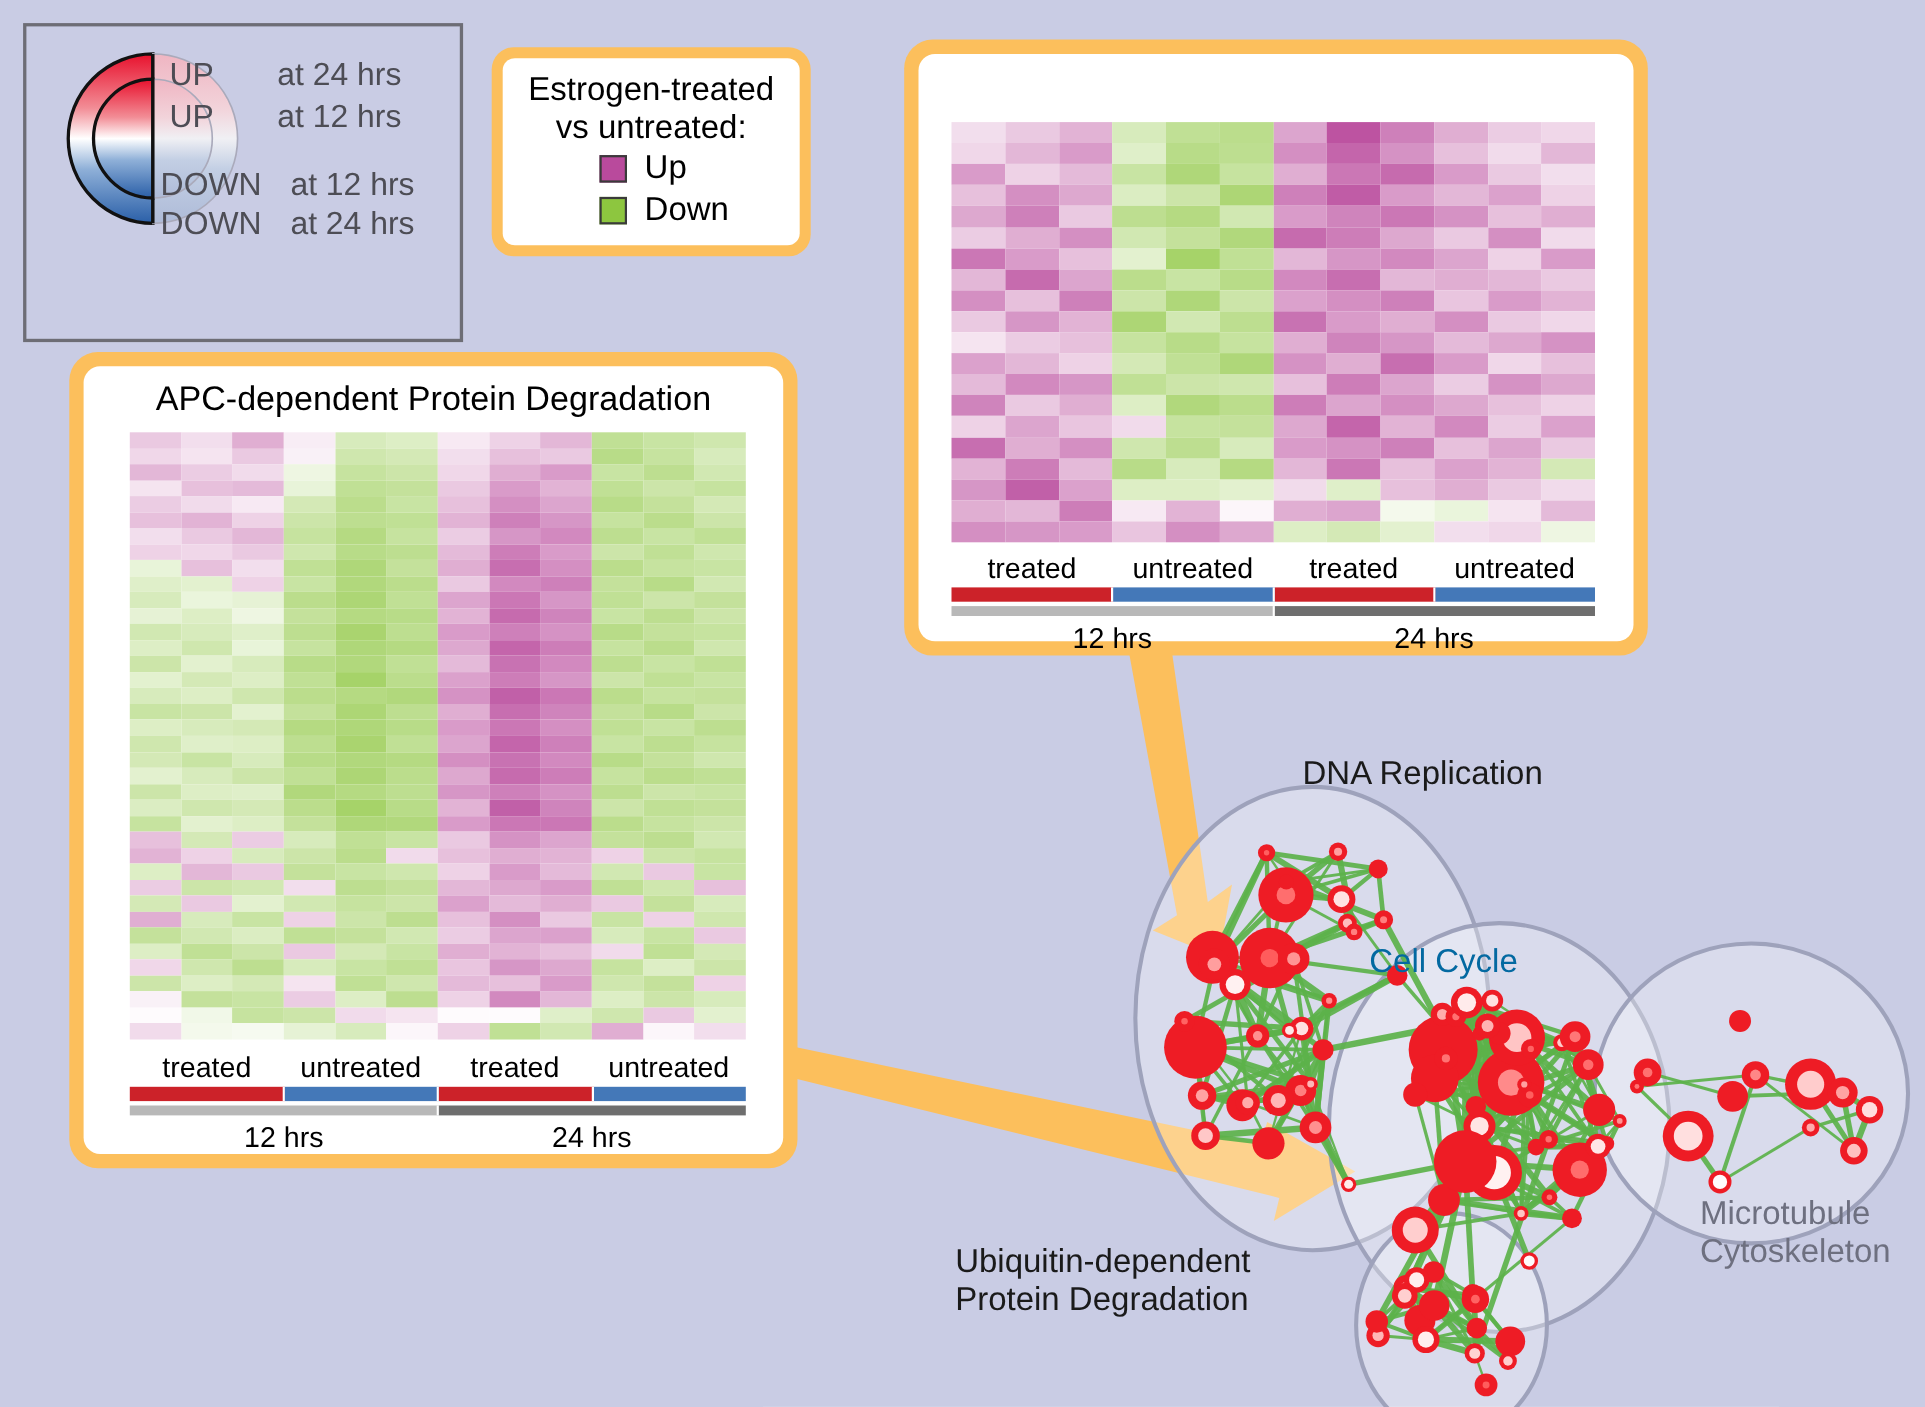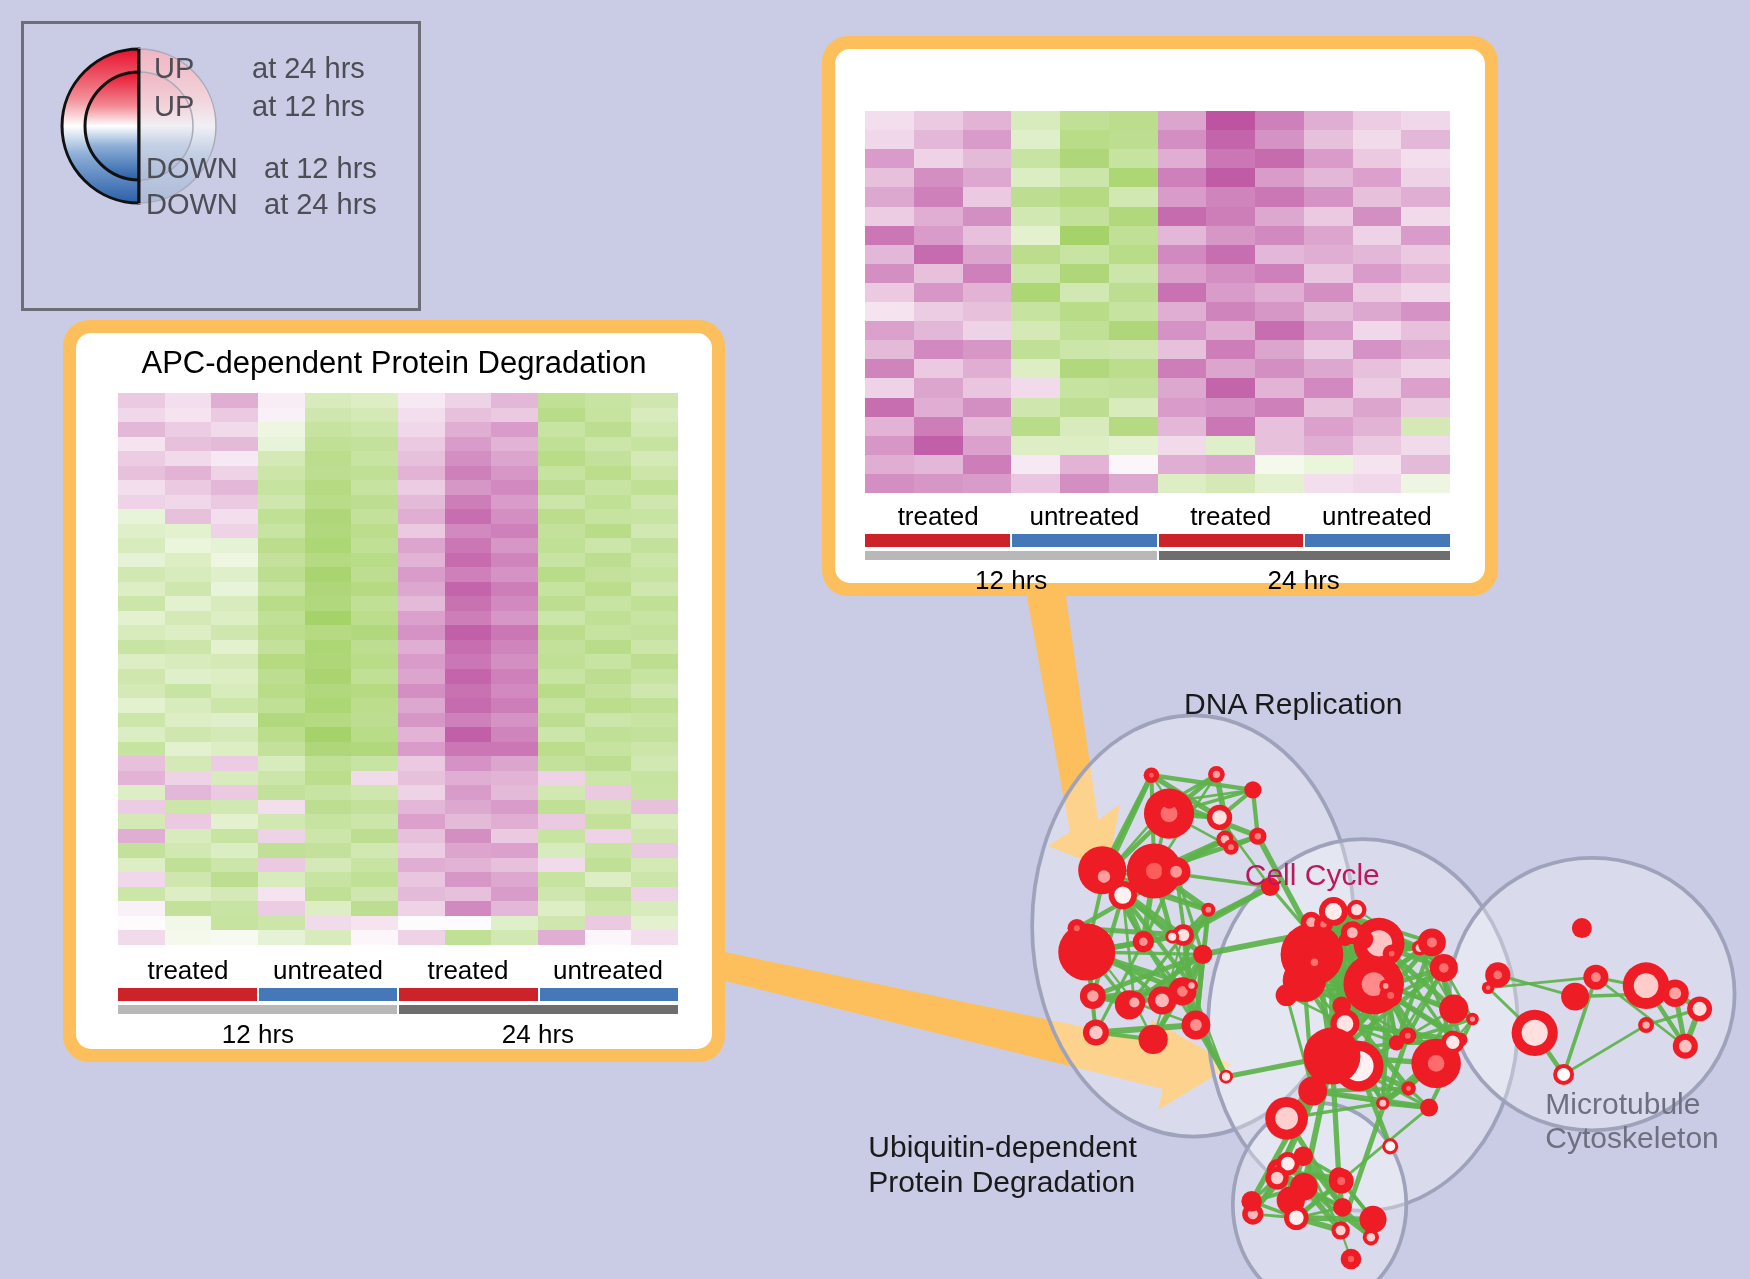--- a/index.html
+++ b/index.html
@@ -95,20 +95,34 @@
     <div class="key-lbl" style="left:228px;top:66px;">at 12 hrs</div>
 
     <div class="key-row" style="left:122px;top:128px;">DOWN</div>
     <div class="key-lbl" style="left:240px;top:128px;">at 12 hrs</div>
 
     <div class="key-row" style="left:122px;top:164px;">DOWN</div>
     <div class="key-lbl" style="left:240px;top:164px;">at 24 hrs</div>
 
   </div>
 
+  <div id="est-card">
+    <div id="est-inner">
+      <div class="t">Estrogen-treated</div>
+      <div class="t">vs untreated:</div>
+      <div class="est-item">
+        <span class="sw" style="background: rgb(185, 74, 156);"></span>
+        <span class="lb">Up</span>
+      </div>
+      <div class="est-item">
+        <span class="sw" style="background: rgb(141, 198, 63);"></span>
+        <span class="lb">Down</span>
+      </div>
+    </div>
+  </div>
 
   <div class="panel" id="rep-panel">
     <div class="panel-inner">
       <div class="hm" id="hm-rep" style="left: 30px; top: 62px; width: 585px; height: 382px; grid-template-columns: repeat(12, 1fr); grid-template-rows: repeat(20, 1fr);">
           <div style="background: rgb(242, 222, 237);"></div>
           <div style="background: rgb(234, 201, 225);"></div>
           <div style="background: rgb(226, 179, 213);"></div>
           <div style="background: rgb(215, 235, 188);"></div>
           <div style="background: rgb(192, 224, 149);"></div>
           <div style="background: rgb(187, 221, 140);"></div>
@@ -1356,20 +1370,20 @@
           <circle cx="394.40005892762747" cy="446.83059645753485" r="9.299267272464931" fill="#ee1c25"></circle>
           <circle cx="394.40005892762747" cy="446.83059645753485" r="5.551146195624299" fill="rgb(255,238,238)"></circle>
           <circle cx="401.23938043363376" cy="490.5764802854506" r="9.961281945928931" fill="#ee1c25"></circle>
           <circle cx="401.23938043363376" cy="490.5764802854506" r="5.9291230227808525" fill="rgb(255,238,238)"></circle>
           <circle cx="385.693158161996" cy="458.49804203027117" r="9.430471108295023" fill="#ee1c25"></circle>
           <circle cx="385.693158161996" cy="458.49804203027117" r="5.035531868276167" fill="rgb(255,207,207)"></circle>
           <circle cx="430" cy="360" r="23" fill="#ee1c25"></circle>
         </g>
       </svg>
     <div class="netlabel" id="lbl-dna" style="left: 394.105px; top: 76.8111px; color: rgb(26, 26, 26); font-size: 30px;">DNA Replication</div>
-    <div class="netlabel" id="lbl-cc" style="left: 454.737px; top: 247.778px; color: #be185d; font-size: 30px;">Cell Cycle</div>
+    <div class="netlabel" id="lbl-cc" style="left: 454.737px; top: 247.778px; color: #0369a1; font-size: 30px;">Cell Cycle</div>
     <div class="netlabel" id="lbl-ub" style="left: 78.3158px; top: 520.333px; color: rgb(26, 26, 26); text-align: left; font-size: 30px; line-height: 1.15;">Ubiquitin-dependent
 Protein Degradation</div>
     <div class="netlabel" id="lbl-mt" style="left: 755.368px; top: 476.972px; color: rgb(110, 112, 128); text-align: left; font-size: 30px; line-height: 1.15;">Microtubule
 Cytoskeleton</div>
   </div>
 
 </div>
 
 </body></html>

